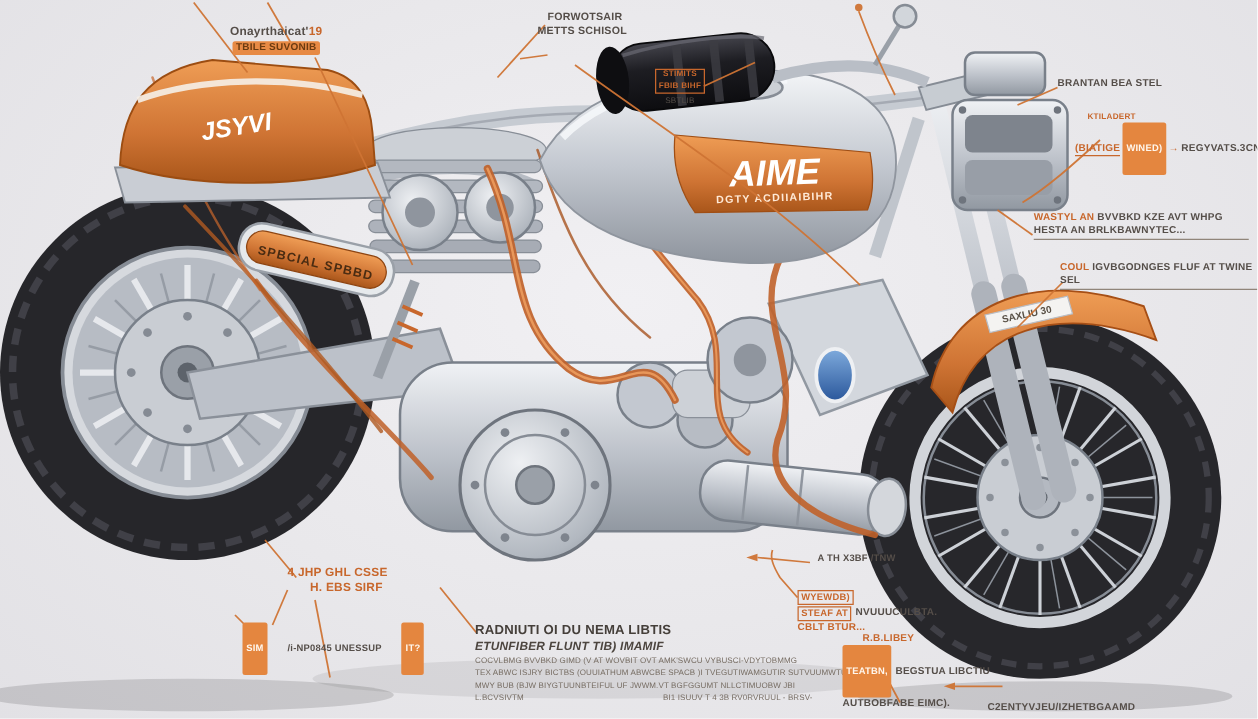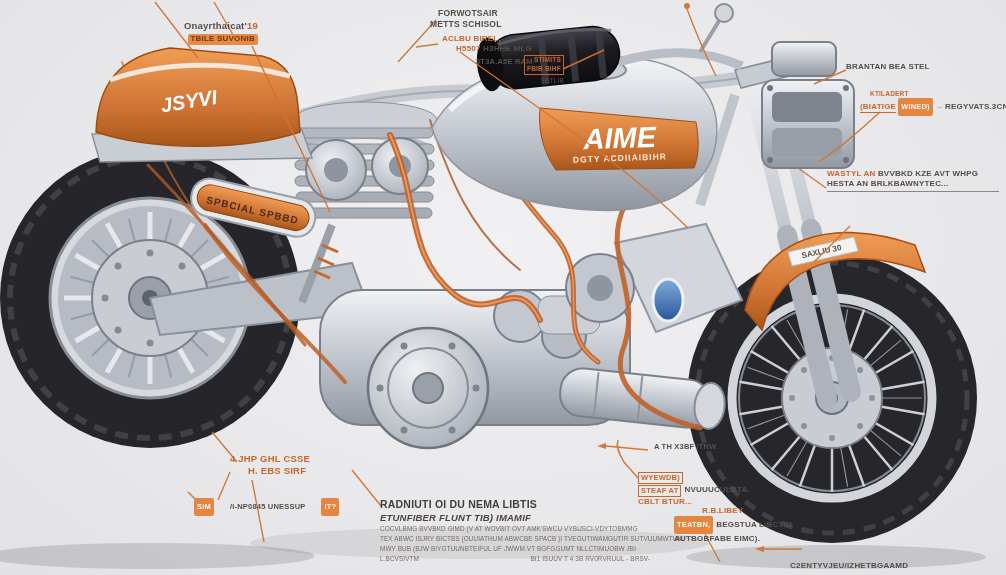--- a/index.html
+++ b/index.html
@@ -5,28 +5,28 @@
   html,body{margin:0;padding:0;}
   #stage{position:relative;width:1006px;height:575px;overflow:hidden;
     background:radial-gradient(ellipse at 50% 42%, #f1f0f3 0%, #e9e8eb 55%, #e2e1e5 100%);
     font-family:"Liberation Sans", sans-serif;}
   #art{position:absolute;left:0;top:0;z-index:1;}
   .lbl{position:absolute;z-index:3;color:#57504c;line-height:1.3;letter-spacing:.2px;}
   .bold{font-weight:bold}
   .it{font-style:italic}
   .o{color:#c8672c}
   .dk{color:#554e49}
-  .obox{background:#e4863f;color:#fff6ec;padding:4px 3px;border-radius:2px;font-weight:bold;display:inline-block}
+  .obox{background:#e4863f;color:#fff6ec;padding:16px 3px;border-radius:2px;font-weight:bold;display:inline-block}
   .obox-dk{background:#e78a45;color:#6b3a10;padding:0 3px;border-radius:2px;font-weight:bold;display:inline-block}
   .oframe{border:1px solid #c8672c;color:#c8672c;padding:0 2px;font-weight:bold;display:inline-block}
   .ul-dk{border-bottom:1px solid #90857a;padding-bottom:1px;display:inline-block}
   .fs6{font-size:6.5px}.fs7{font-size:7.5px}.fs8{font-size:8px}.fs85{font-size:8.5px}
   .fs9{font-size:9.5px}.fs10{font-size:10.5px}
   .row{display:flex;align-items:center;gap:16px}
-  .center{text-align:right}
+  .center{text-align:center}
   .tiny-par{font-size:6.4px;color:#766c62;line-height:1.55;letter-spacing:.1px}
 </style>
 </head>
 <body>
 
 <div id="stage">
 
 <svg id="art" width="1006" height="575" viewBox="0 0 1006 575">
   <defs>
     <linearGradient id="silverV" x1="0" y1="0" x2="0" y2="1">
@@ -314,25 +314,20 @@
 <div class="lbl fs9 bold center" style="left:184px;top:20px">
   <div><span class="dk">Onayrthaicat'</span><span class="o">19</span></div>
   <div><span class="obox-dk fs8">TBILE SUVONIB</span></div>
 </div>
 
 <div class="lbl fs85 bold dk" style="left:430px;top:8px">
   <div style="margin-left:8px">FORWOTSAIR</div>
   <div>METTS SCHISOL</div>
 </div>
 
-<div class="lbl fs8 bold" style="left:442px;top:34px">
-  <div><span class="o">ACLBU BIREL,</span></div>
-  <div style="margin-left:14px"><span class="o">H5507 </span><span class="dk">H3HHE MLG</span></div>
-  <div class="fs7 dk" style="margin-left:34px;margin-top:2px">3T3A.A5E RAM</div>
-</div>
 
 <div class="lbl" style="left:524px;top:55px">
   <div class="oframe fs6 center" style="line-height:1.35">
     <div>STIMITS</div>
     <div>FBIB BIHF</div>
   </div>
   <div class="fs6 dk center">SBTLIB</div>
 </div>
 
 <div class="lbl fs8 bold dk" style="left:846px;top:62px">
@@ -347,20 +342,23 @@
     <span class="o">→</span>
     <span class="dk bold">REGYVATS.3CNTT</span>
   </div>
 </div>
 
 <div class="lbl fs8 bold" style="left:827px;top:169px;width:178px">
   <div><span class="o">WASTYL AN </span><span class="dk">BVVBKD KZE AVT WHPG</span></div>
   <div class="ul-dk dk" style="width:172px">HESTA AN BRLKBAWNYTEC...</div>
 </div>
 
+<div class="lbl fs8 bold" style="left:848px;top:209px;width:158px">
+  <div class="ul-dk"><span class="o">COUL </span><span class="dk">IGVBGODNGES FLUF AT TWINE SEL</span></div>
+</div>
 
 <div class="lbl fs9 bold o" style="left:230px;top:453px">
   <div>4 JHP GHL CSSE</div>
   <div style="margin-left:18px">H. EBS SIRF</div>
 </div>
 
 <div class="lbl row" style="left:194px;top:498px">
   <span class="obox fs7">SIM</span>
   <span class="fs7 dk bold">/i-NP0845 UNESSUP</span>
   <span class="obox fs7">IT?</span>
@@ -387,21 +385,21 @@
 <div class="lbl fs8 bold" style="left:638px;top:472px">
   <div><span class="oframe fs7">WYEWDB)</span></div>
   <div class="row" style="gap:3px;margin-top:1px">
     <span class="oframe fs7">STEAF AT</span>
     <span class="dk">NVUUUCULBTA.</span>
   </div>
   <div class="o">CBLT BTUR...</div>
 </div>
 
 <div class="lbl fs8 bold" style="left:674px;top:506px">
-  <div class="o" style="margin-left:28px">R.B.LIBEY</div>
+  <div class="o" style="margin-left:16px">R.B.LIBEY</div>
   <div class="row" style="gap:3px">
     <span class="obox fs7">TEATBN,</span>
     <span class="dk">BEGSTUA LIBCTIU</span>
   </div>
   <div class="dk">AUTBOBFABE EIMC).</div>
 </div>
 
 <div class="lbl fs8 bold dk center" style="left:790px;top:540px;white-space:pre">
   <div>C2ENTYVJEU/IZHETBGAAMD</div>
   

